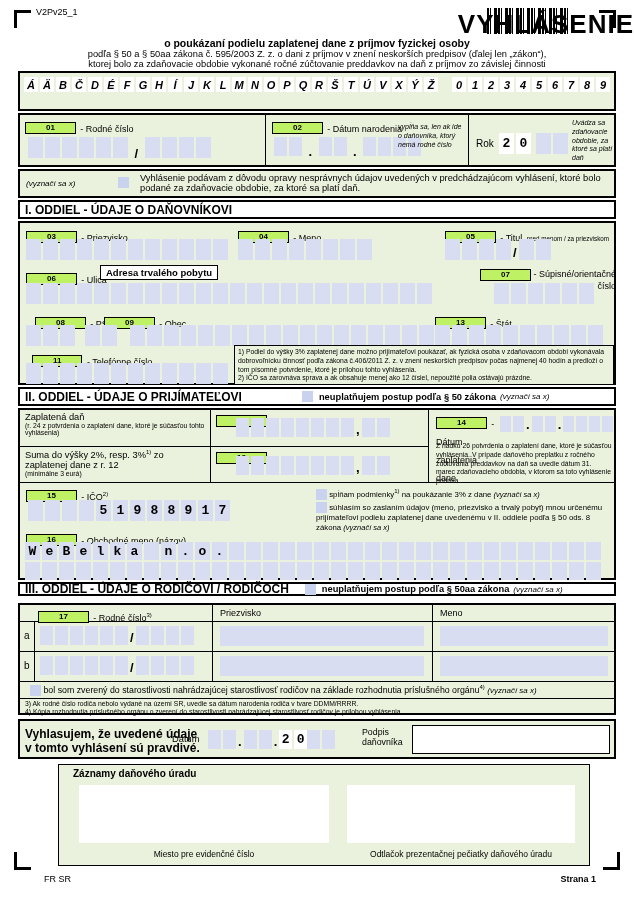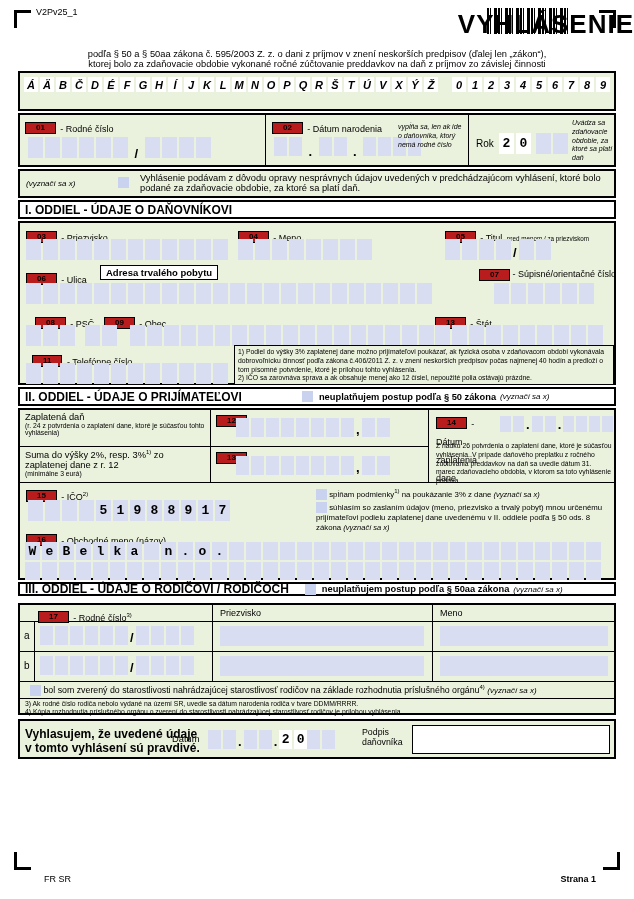--- a/index.html
+++ b/index.html
@@ -16,21 +16,21 @@
   .barcode{position:absolute; background:repeating-linear-gradient(90deg,#000 0,#000 2px,#fff 2px,#fff 3px,#000 3px,#000 4px,#fff 4px,#fff 7px,#000 7px,#000 10px,#fff 10px,#fff 11px);}
   
   .code{font-size:9px;}
   .title{left:0; right:0; text-align:right; font-size:26px; font-weight:bold; letter-spacing:1px;}
   .subtitle{left:0; right:0; text-align:center; font-size:10.5px; font-weight:bold;}
   .legal{left:0; right:0; text-align:center; font-size:9.3px;}
   
   .gbox{position:absolute; left:18px; width:598px; background:var(--green); border:2px solid #000;}
   .sechdr{position:absolute; left:18px; width:598px; background:#fff; border:2px solid #000; display:flex; align-items:center; padding:0 5px; font-weight:bold; font-size:12px;}
   .lab{font-size:9px;}
-  .num{display:inline-block; border:1px solid #000; background:#b91c1c; font-size:8px; font-weight:bold; line-height:10px; padding:0 10px; vertical-align:middle;}
+  .num{display:inline-block; border:1px solid #000; background:#bef264; font-size:8px; font-weight:bold; line-height:10px; padding:0 20px; vertical-align:middle;}
   .it{font-style:italic;}
   .small-it{font-size:7px; font-style:italic; line-height:1.25;}
   .fn{font-size:6.8px; line-height:1.3;}
   .cb{display:inline-block; width:11px; height:11px; background:var(--cbblue); vertical-align:middle;}
   .sep{font-weight:bold; font-size:13px; padding:0 2px;}
   
   .comb{display:inline-flex; gap:2px; align-items:flex-end;}
   .comb>span{width:15px; height:21px; background:var(--field); display:inline-flex; align-items:center; justify-content:center; font-family:"Liberation Mono",monospace; font-weight:bold; font-size:13px;}
   .comb.w13>span{width:13px; height:19px;}
   .comb.w11>span{width:11px; height:16px; font-size:10px;}
@@ -51,20 +51,21 @@
 
 <div class="page">
 
   <div class="mark mtl abs" style="left:14px; top:10px;"></div>
   <div class="mark mtr abs" style="left:599px; top:10px;"></div>
   <div class="mark mbl abs" style="left:14px; top:852px;"></div>
   <div class="mark mbr abs" style="left:603px; top:852px;"></div>
   <div class="abs code" style="left:36px; top:7px;">V2Pv25_1</div>
   <div class="barcode abs" style="left:487px; top:8px; width:82px; height:26px;"></div>
   <div class="abs title" style="top:9px;">VYHLÁSENIE</div>
+  <div class="abs subtitle" style="top:37px;">o poukázaní podielu zaplatenej dane z príjmov fyzickej osoby</div>
   <div class="abs legal" style="top:49px;">podľa § 50 a § 50aa zákona č. 595/2003 Z. z. o dani z príjmov v znení neskorších predpisov (ďalej len „zákon“),</div>
   <div class="abs legal" style="top:59px;">ktorej bolo za zdaňovacie obdobie vykonané ročné zúčtovanie preddavkov na daň z príjmov zo závislej činnosti</div>
 
   <div class="gbox" style="top:71px; height:40px; padding:2px 4px;">
     <div style="display:flex; margin-top:2px;">
       <span class="samples">
           <span>Á</span>
           <span>Ä</span>
           <span>B</span>
           <span>Č</span>
@@ -629,16 +630,23 @@
           <span></span>
         </span>
     </div>
     <div class="abs" style="left:342px; top:6px; font-size:8.8px;">
       <div>Podpis</div>
       <div>daňovníka</div>
     </div>
     <div class="whitebox" style="left:392px; top:4px; width:198px; height:29px;"></div>
   </div>
 
+  <div class="abs" style="left:58px; top:764px; width:532px; height:102px; background:var(--green); border:1.5px solid #000;">
+    <div class="abs" style="left:14px; top:3px; font-size:10px; font-weight:bold;">Záznamy daňového úradu</div>
+    <div class="whitebox" style="left:20px; top:20px; width:250px; height:58px; border:none;"></div>
+    <div class="whitebox" style="left:288px; top:20px; width:228px; height:58px; border:none;"></div>
+    <div class="abs" style="left:20px; top:84px; width:250px; text-align:center; font-size:8.5px;">Miesto pre evidenčné číslo</div>
+    <div class="abs" style="left:288px; top:84px; width:228px; text-align:center; font-size:8.5px;">Odtlačok prezentačnej pečiatky daňového úradu</div>
+  </div>
 
   <div class="abs" style="left:44px; top:874px; font-size:9px;">FR SR</div>
   <div class="abs" style="left:500px; top:874px; width:96px; text-align:right; font-size:9px; font-weight:bold;">Strana 1</div>
 </div>
 
 </body></html>

